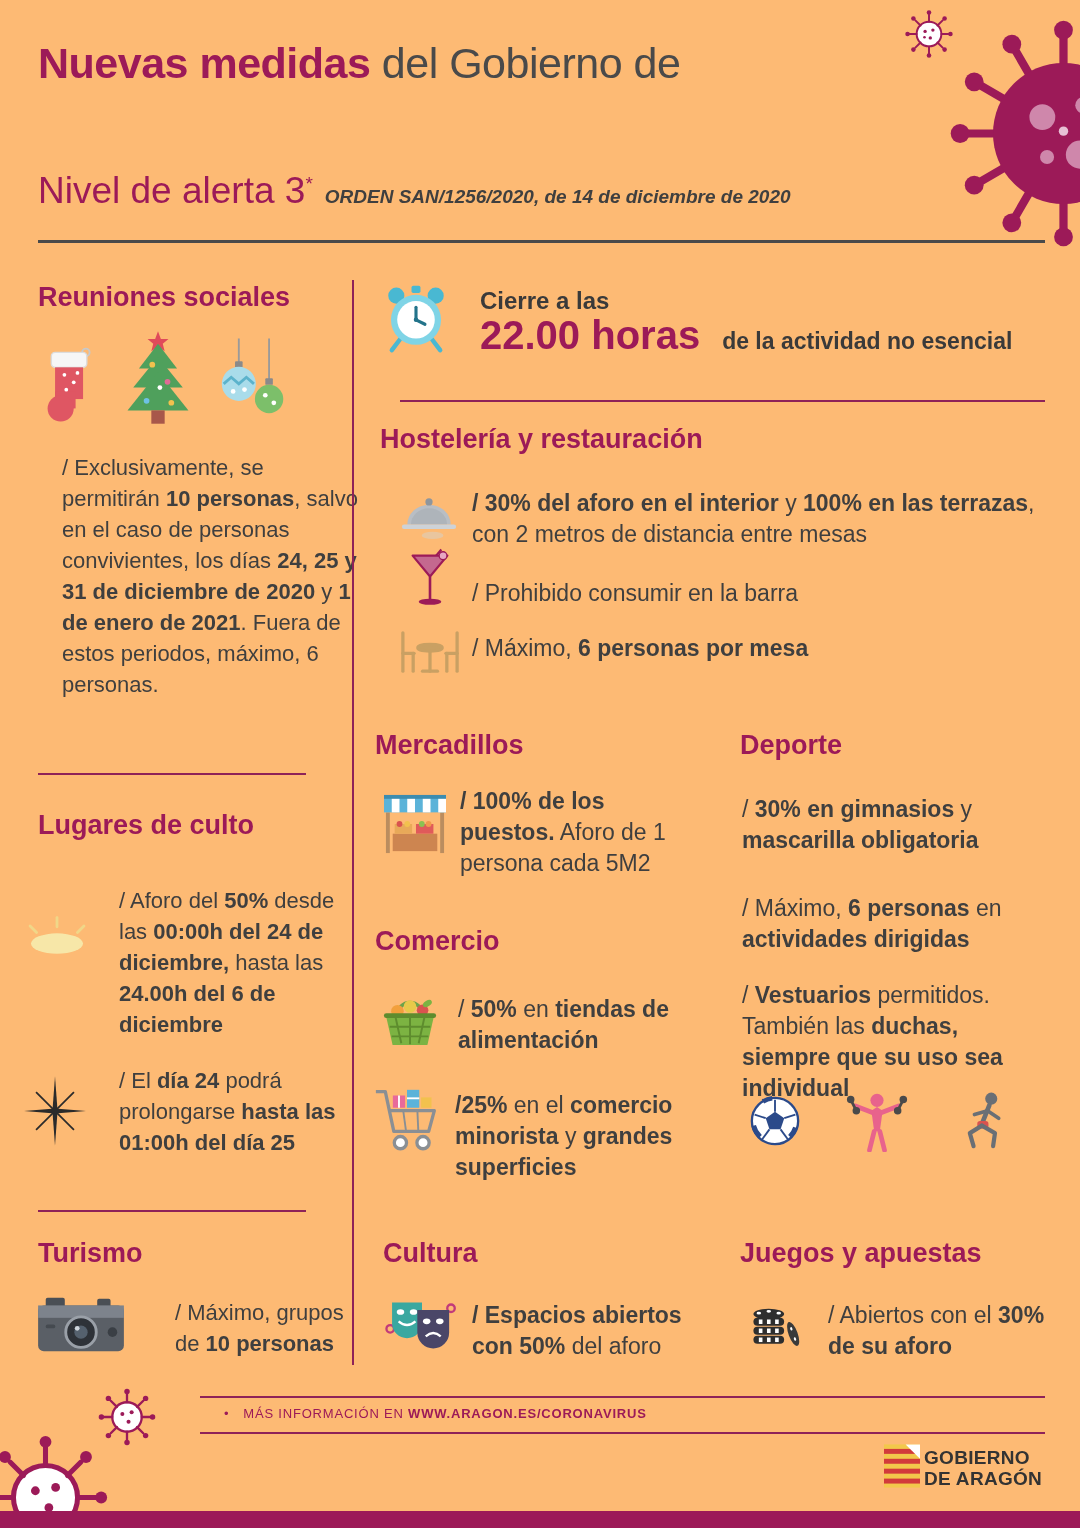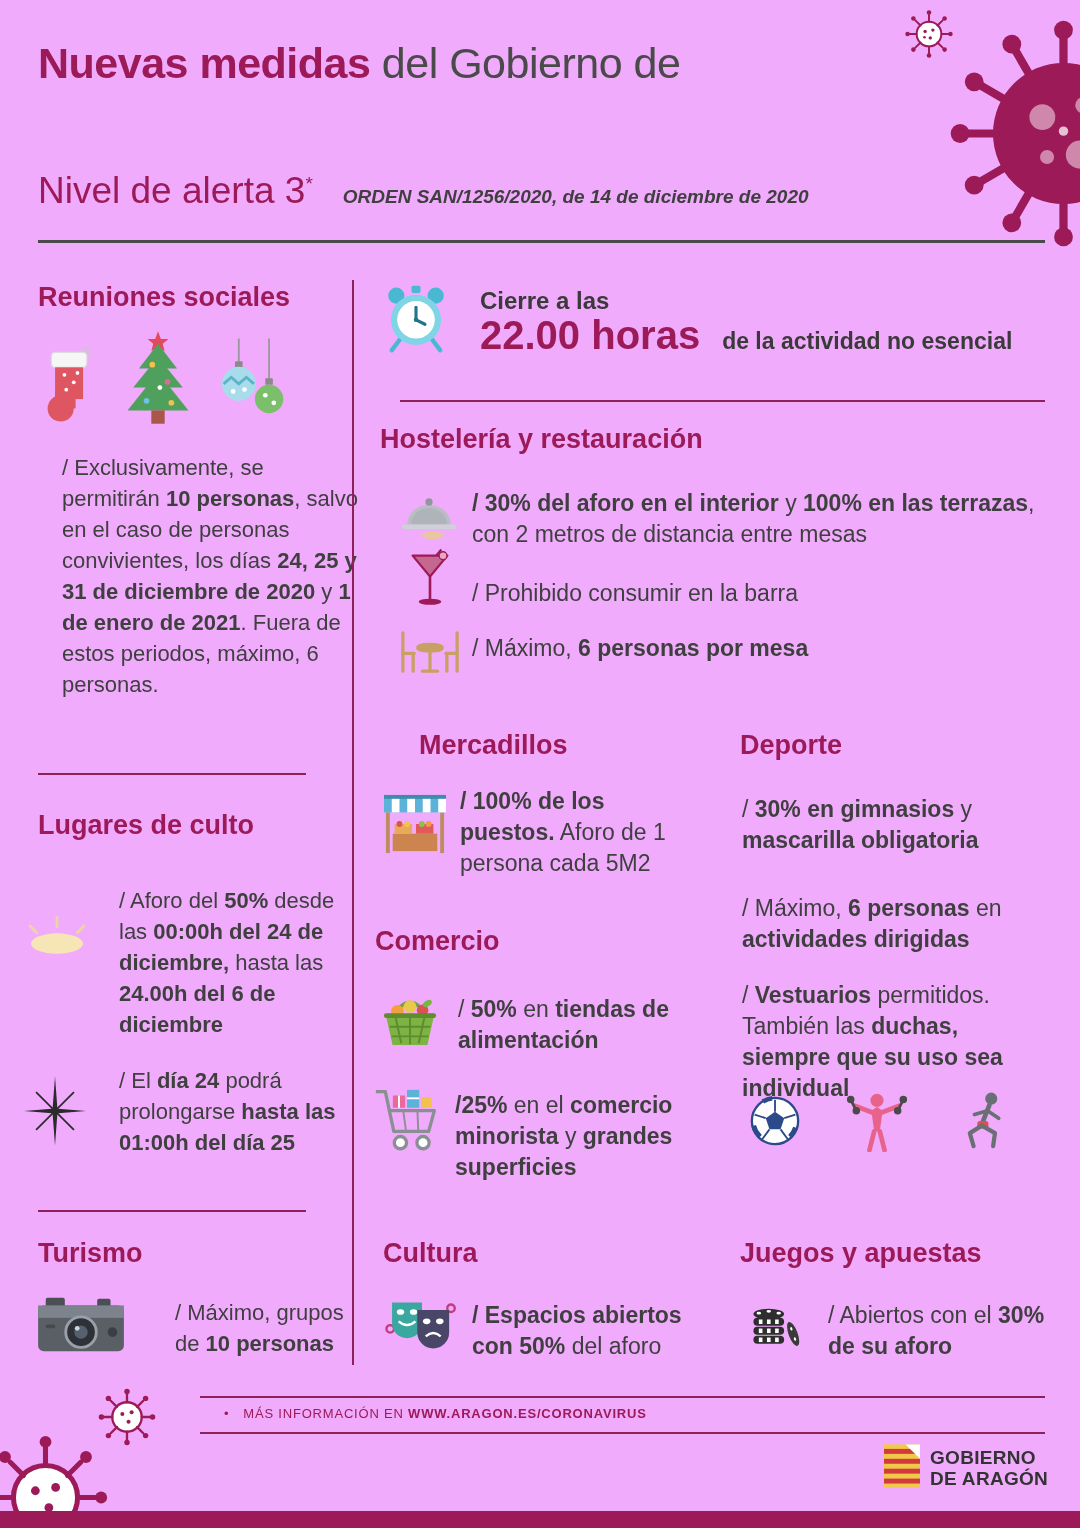--- a/index.html
+++ b/index.html
@@ -1,29 +1,29 @@
 <!DOCTYPE html>
 <html lang="es"><head>
 <meta charset="utf-8">
 <style>
   *{margin:0;padding:0;box-sizing:border-box;}
   :root{--magenta:#9c1a58;--dark:#3f3f3f;}
   body{margin:0;background:#ffffff;font-family:"Liberation Sans",sans-serif;color:var(--dark);}
-  .page{position:relative;width:1080px;height:1528px;background:#f0abfc;overflow:hidden;}
+  .page{position:relative;width:1080px;height:1528px;background:#fdba74;overflow:hidden;}
   .abs{position:absolute;}
   .b{font-weight:700;}
   .m{color:var(--magenta);}
   .sec-title{position:absolute;font-size:27px;font-weight:700;color:var(--magenta);}
   .body-text{position:absolute;font-size:22px;line-height:31px;color:var(--dark);margin-left:24px;}
   .body-text-md{position:absolute;font-size:23px;line-height:31px;color:var(--dark);}
   .divider{position:absolute;height:2px;background:#8e2258;}
 
   
   #title{left:38px;top:36px;font-size:43px;line-height:55px;color:#4a4a4a;letter-spacing:-0.5px;}
-  #alert-row{left:38px;top:170px;display:flex;align-items:baseline;gap:30px;}
+  #alert-row{left:38px;top:170px;display:flex;align-items:baseline;gap:12px;}
   #alert{font-size:37px;color:var(--magenta);font-weight:400;}
   #alert sup{font-size:19px;}
   #order{font-size:19px;font-style:italic;font-weight:700;color:#3f3f3f;}
   #hr-header{left:38px;top:240px;width:1007px;height:2.5px;background:#4a4a4a;position:absolute;}
   #virus-big{left:946px;top:16px;}
   #virus-small-top{left:903px;top:8px;}
 
   
   #reuniones-title{left:38px;top:282px;}
   #xmas-row{left:42px;top:330px;display:flex;align-items:flex-end;gap:20px;position:absolute;}
@@ -52,21 +52,21 @@
   
   #hosteleria-title{left:380px;top:424px;}
   #cloche-icon{left:400px;top:492px;}
   #hosteleria-item1{left:472px;top:488px;width:578px;}
   #cocktail-icon{left:410px;top:548px;}
   #hosteleria-item2{left:472px;top:578px;width:560px;}
   #table-icon{left:398px;top:630px;}
   #hosteleria-item3{left:472px;top:633px;width:560px;}
 
   
-  #mercadillos-title{left:375px;top:730px;margin-left:44px;}
+  #mercadillos-title{left:375px;top:730px;}
   #market-icon{left:383px;top:793px;}
   #mercadillos-item{left:460px;top:786px;width:238px;}
   #comercio-title{left:375px;top:926px;}
   #basket-icon{left:378px;top:990px;}
   #comercio-item1{left:458px;top:994px;width:248px;}
   #cart-icon{left:374px;top:1082px;}
   #comercio-item2{left:455px;top:1090px;width:250px;}
   #cultura-title{left:383px;top:1238px;}
   #masks-icon{left:385px;top:1297px;}
   #cultura-item{left:472px;top:1300px;width:228px;}
@@ -81,21 +81,21 @@
   #chips-icon{left:748px;top:1296px;}
   #juegos-item{left:828px;top:1300px;width:222px;}
 
   
   #f-line1{left:200px;top:1396px;width:845px;}
   #f-info{left:224px;top:1406px;display:flex;gap:14px;align-items:baseline;position:absolute;
           font-size:13px;letter-spacing:0.8px;color:var(--magenta);}
   #f-line2{left:200px;top:1432px;width:845px;}
   #f-virus-1{left:96px;top:1386px;}
   #f-virus-2{left:-22px;top:1430px;}
-  #logo{left:884px;top:1444px;display:flex;align-items:center;gap:10px;position:absolute;}
+  #logo{left:884px;top:1444px;display:flex;align-items:center;gap:4px;position:absolute;}
   #logo-text{font-size:19px;line-height:21px;font-weight:800;color:#333;letter-spacing:0.3px;}
   #bottom-bar{left:0;top:1511px;width:1080px;height:17px;background:var(--magenta);position:absolute;}
 </style>
 </head>
 <body>
 
 <div class="page">
 
   <div class="abs" id="title">
     <div><span class="b m">Nuevas medidas</span><span> del Gobierno de</span></div>

